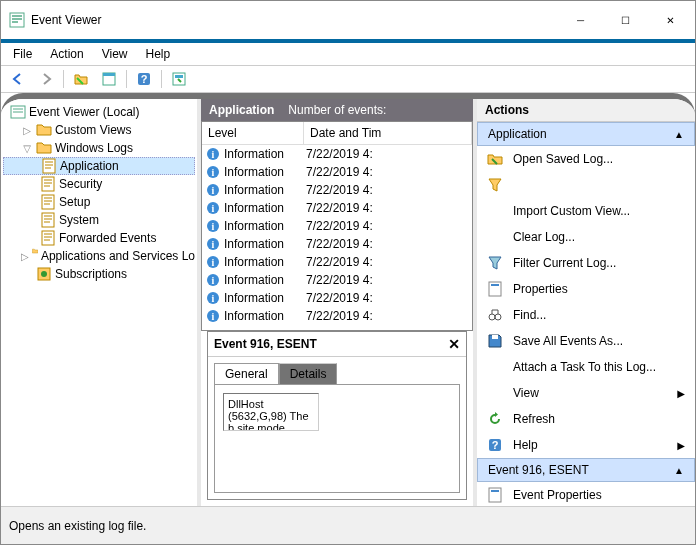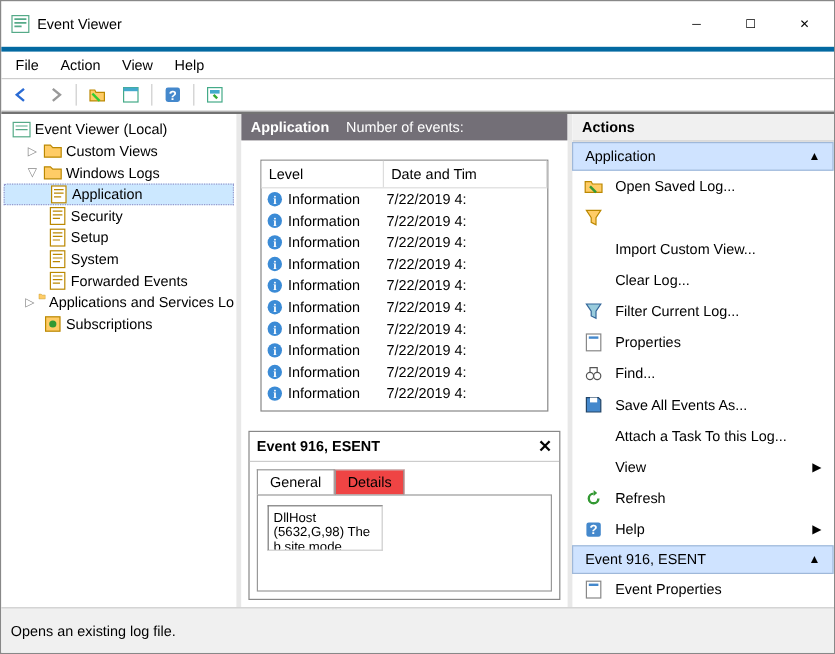--- a/index.html
+++ b/index.html
@@ -6,47 +6,47 @@
     body { font-family: "Segoe UI", Tahoma, sans-serif; font-size: 12px; background: #fff; width: 696px; height: 545px; overflow: hidden; border: 1px solid #888; display: flex; flex-direction: column; }
     .titlebar { height: 42px; display: flex; align-items: center; padding: 0 2px 0 8px; border-bottom: 4px solid #0369a1; }
     .titlebar .icon { width: 16px; height: 16px; margin-right: 6px; }
     .titlebar .title { flex: 1; font-size: 12px; }
     .winbtn { width: 45px; height: 28px; display: flex; align-items: center; justify-content: center; font-family: "Segoe MDL2 Assets", sans-serif; font-size: 10px; cursor: default; }
     .menubar { height: 22px; display: flex; align-items: center; padding: 0 4px; gap: 2px; }
     .menubar span { padding: 2px 8px; cursor: default; }
     .toolbar { height: 28px; display: flex; align-items: center; padding: 0 6px; gap: 6px; border-top: 1px solid #ccc; border-bottom: 1px solid #ccc; }
     .tbtn { width: 22px; height: 22px; display: flex; align-items: center; justify-content: center; border: 1px solid transparent; cursor: default; }
     .tsep { width: 1px; height: 18px; background: #ccc; }
-    .content { flex: 1; display: flex; border-top: 2px solid #737373; overflow: hidden; }
+    .content { flex: 1; display: flex; border-top: 6px solid #737373; overflow: hidden; border-radius: 22px; }
     .tree-pane { width: 200px; border-right: 4px solid #e8e8e8; overflow: hidden; padding: 4px 2px; background: #fff; }
     .tree-row { display: flex; align-items: center; height: 18px; padding-left: 4px; white-space: nowrap; cursor: default; }
     .tree-row .exp { width: 12px; text-align: center; color: #888; font-size: 10px; }
     .tree-row .ticon { width: 16px; height: 16px; margin: 0 3px; }
     .tree-row.selected { background: #cce8ff; border: 1px dotted #99c; }
     .tree-row.l1 { padding-left: 18px; }
     .tree-row.l2 { padding-left: 34px; }
     .center-pane { flex: 1; display: flex; flex-direction: column; border-right: 4px solid #e8e8e8; overflow: hidden; }
     .center-header { background: #736f77; color: #fff; padding: 4px 8px; font-size: 12px; display: flex; gap: 14px; align-items: center; }
     .center-header b { font-weight: bold; }
-    .event-table { flex: 0 0 auto; border: 1px solid #888; margin: 16px; background: #fff; display: flex; flex-direction: column; height: 210px; }
+    .event-table { flex: 0 0 auto; border: 1px solid #888; margin: 0; background: #fff; display: flex; flex-direction: column; height: 210px; }
     .table-head { display: flex; background: #fff; border-bottom: 1px solid #ddd; }
     .th { padding: 4px 6px; border-right: 1px solid #ddd; font-size: 12px; }
     .th.level { width: 102px; }
     .th.dt { flex: 1; }
     .table-body { flex: 1; overflow-y: scroll; overflow-x: scroll; }
     .tr { display: flex; align-items: center; height: 18px; border-bottom: 0; }
     .td.level { width: 102px; display: flex; align-items: center; gap: 4px; padding-left: 4px; }
     .td.dt { flex: 1; padding-left: 2px; white-space: nowrap; }
     .info-icon { width: 14px; height: 14px; }
     .detail-pane { flex: 1; margin: 0 6px 6px; border: 1px solid #888; display: flex; flex-direction: column; overflow: hidden; }
     .detail-head { display: flex; align-items: center; padding: 4px 6px; font-weight: bold; border-bottom: 1px solid #ccc; }
     .detail-head .close { margin-left: auto; font-size: 14px; font-weight: bold; cursor: default; }
     .tabs { display: flex; padding: 6px 6px 0; gap: 0; }
     .tab { padding: 3px 10px; border: 1px solid #999; border-bottom: none; background: #fff; font-size: 12px; }
-    .tab.inactive { background: #ef4444; border-top-color: #ccc; text-align: center; }
+    .tab.inactive { background: #737373; border-top-color: #ccc; text-align: center; }
     .tab-body { flex: 1; margin: 0 6px 6px; border: 1px solid #999; padding: 8px; overflow: hidden; display: flex; flex-direction: row; }
     .desc-box { border: 1px inset #ccc; padding: 4px; font-size: 11px; height: 38px; overflow: hidden; }
     .hscroll { height: 16px; overflow-x: scroll; margin-top: 6px; }
     .hscroll div { width: 400px; height: 1px; }
     .actions-pane { width: 218px; display: flex; flex-direction: column; overflow: hidden; }
     .actions-header { background: #f0f0f0; padding: 4px 8px; font-weight: bold; border-bottom: 1px solid #ccc; }
     .actions-body { flex: 1; overflow-y: auto; }
     .action-section { background: #cfe3ff; padding: 4px 10px; display: flex; align-items: center; border: 1px solid #9fb8d9; }
     .action-section .collapse { margin-left: auto; font-size: 10px; }
     .action-item { display: flex; align-items: center; padding: 5px 10px; gap: 10px; cursor: default; }

